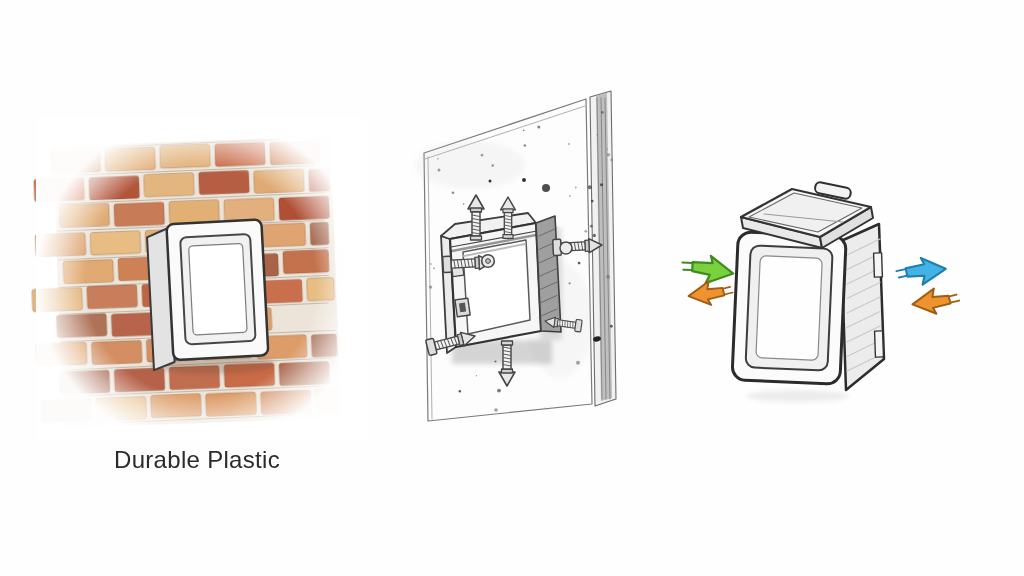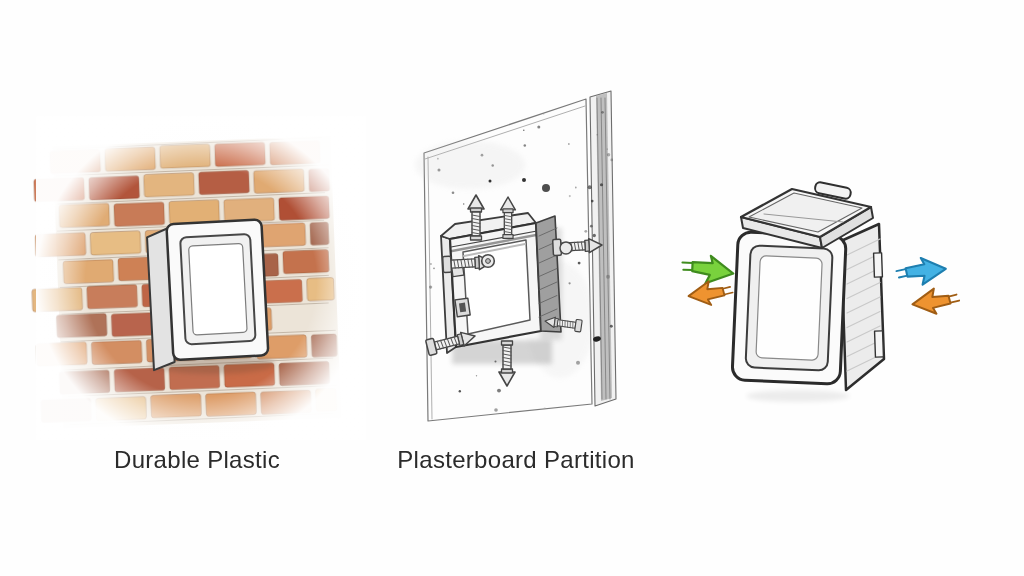--- a/index.html
+++ b/index.html
@@ -304,15 +304,14 @@
     </g>
 
     <use href="#arrow" transform="translate(692,266) rotate(9)" style="--af: #79d23d; --as: #3f8c1e;"></use>
     <use href="#arrow" transform="translate(724,292) rotate(172) scale(0.85)" style="--af: #ee9330; --as: #a05d14;"></use>
     <use href="#arrow" transform="translate(906,272) rotate(-6) scale(0.95)" style="--af: #43b2e4; --as: #1e7fb0;"></use>
     <use href="#arrow" transform="translate(950,300) rotate(172) scale(0.9)" style="--af: #ee9330; --as: #a05d14;"></use>
   </g>
 </svg>
 
 <div class="label" style="left:197px">Durable Plastic</div>
-<div class="label" style="left:516px">Plasterboard Partition</div>
 
 </div>
 
 </body></html>

